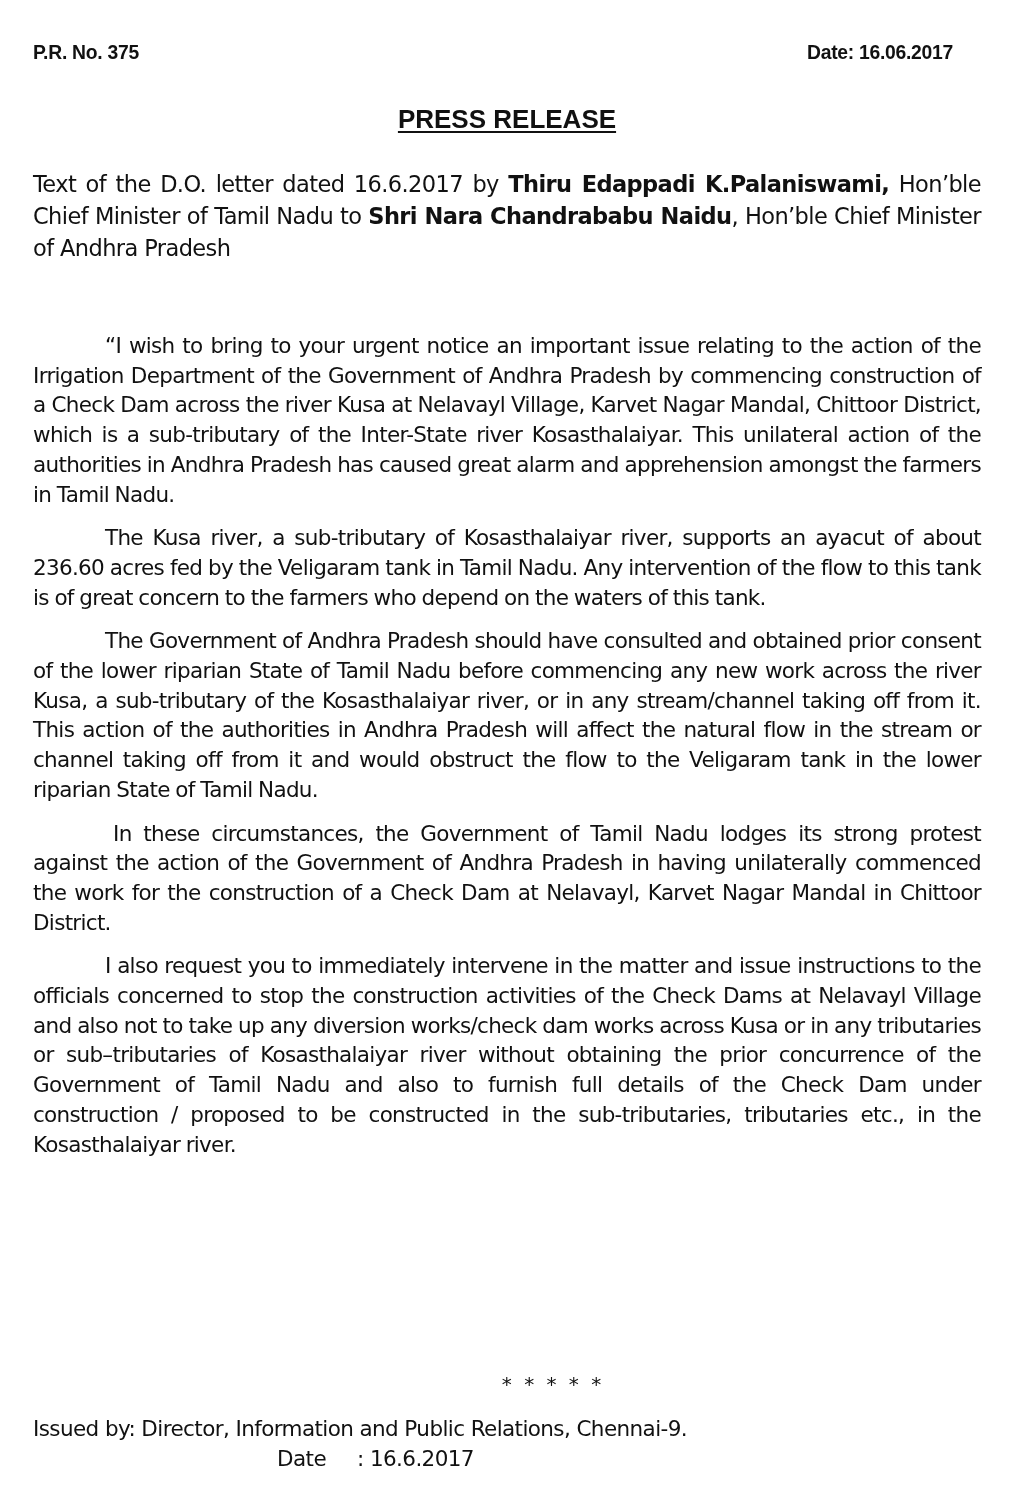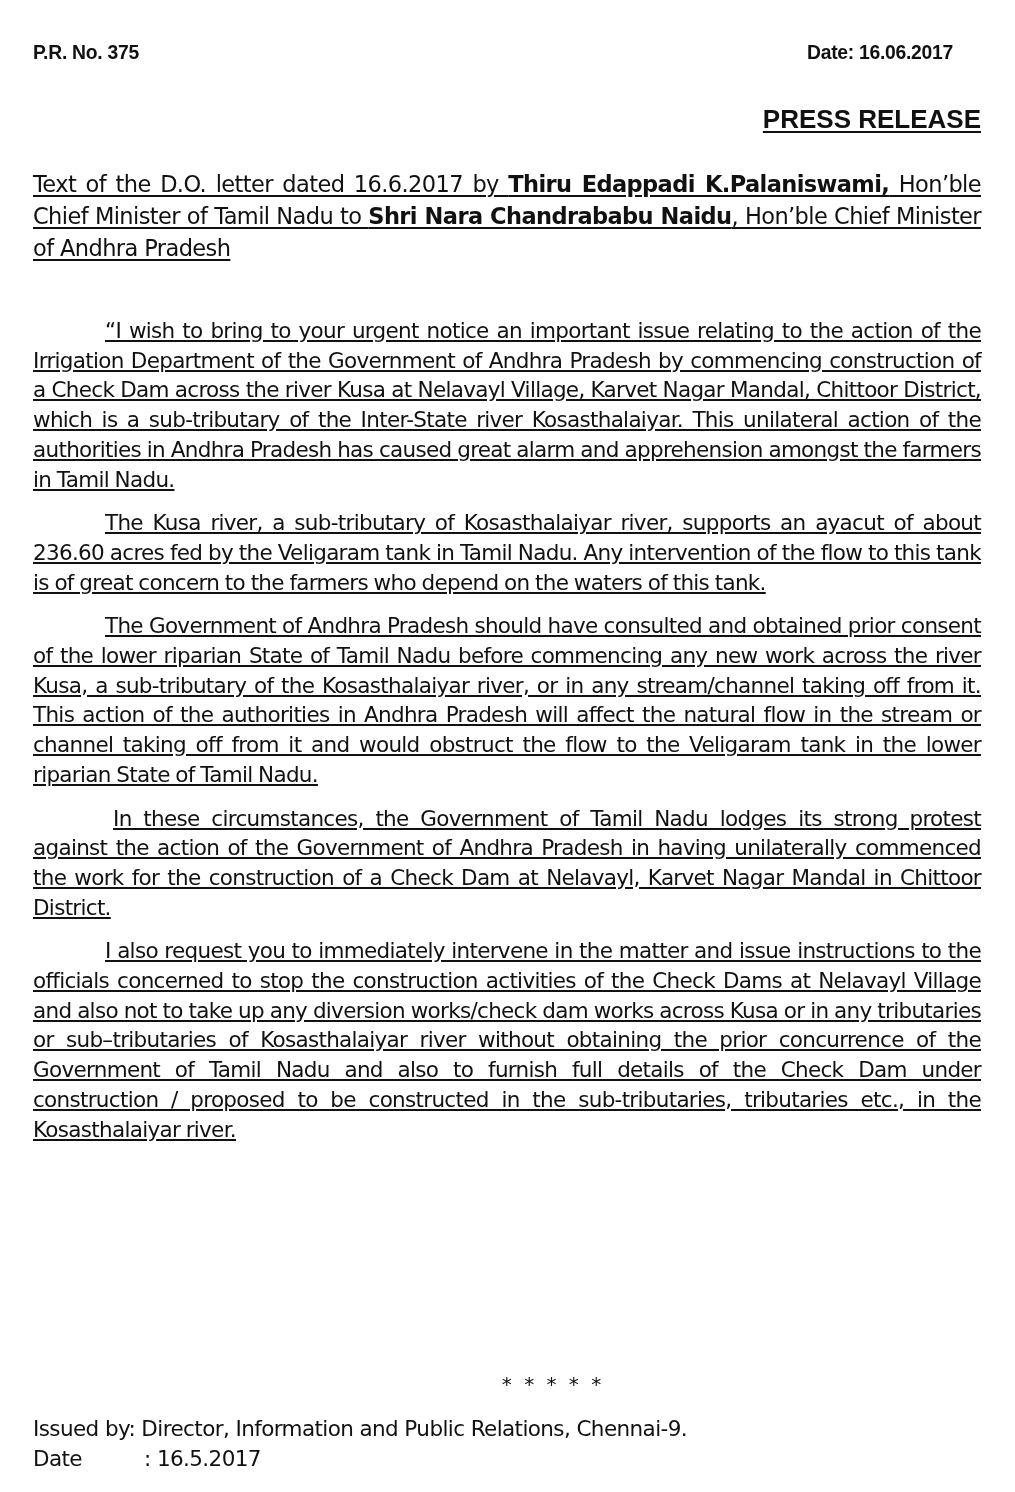--- a/index.html
+++ b/index.html
@@ -33,52 +33,50 @@
       letter-spacing: -0.3px;
       transform: scaleX(0.92);
       transform-origin: left top;
     }
     .header-row .pr-date { margin-right: -70px; }
     .title {
       position: absolute;
       top: 104px;
       left: 0;
       width: 948px;
-      text-align: right;
+      text-align: center;
       font-family: "Liberation Sans", sans-serif;
       font-weight: bold;
       font-size: 26px;
       text-decoration: underline;
       text-underline-offset: 3px;
     }
     .intro {
       position: absolute;
       top: 168px;
       left: 0;
       width: 948px;
       font-family: "DejaVu Sans", sans-serif;
       font-size: 22.5px;
       line-height: 32px;
       text-align: justify;
-      text-decoration: underline;
       text-underline-offset: 3px;
       letter-spacing: -0.6px;
     }
     .intro b { font-weight: bold; }
     .body-text {
       position: absolute;
-      top: 316px;
+      top: 331px;
       left: 0;
       width: 948px;
       font-family: "DejaVu Sans", sans-serif;
       font-size: 21.5px;
       line-height: 29.7px;
       letter-spacing: -0.7px;
       word-spacing: -0.5px;
-      text-decoration: underline;
     }
     .body-text p {
       margin: 0 0 14px 0;
       text-indent: 72px;
       text-align: justify;
     }
     .body-text p.p4 { text-indent: 80px; }
     .stars {
       position: absolute;
       top: 1372px;
@@ -90,20 +88,21 @@
       letter-spacing: 3px;
     }
     .footer {
       position: absolute;
       top: 1414px;
       left: 0;
       font-family: "DejaVu Sans", sans-serif;
       font-size: 21.5px;
       line-height: 30px;
       letter-spacing: -0.6px;
+      text-align: center;
     }
     .footer .date-label {
       display: inline-block;
       width: 111px;
     }
   </style>
 </head>
 <body>
 
 <div class="page">
@@ -122,16 +121,16 @@
     <p>The Kusa river, a sub-tributary of Kosasthalaiyar river, supports an ayacut of about 236.60 acres fed by the Veligaram tank in Tamil Nadu. Any intervention of the flow to this tank is of great concern to the farmers who depend on the waters of this tank.</p>
     <p>The Government of Andhra Pradesh should have consulted and obtained prior consent of the lower riparian State of Tamil Nadu before commencing any new work across the river Kusa, a sub-tributary of the Kosasthalaiyar river, or in any stream/channel taking off from it.  This action of the authorities in Andhra Pradesh will affect the natural flow in the stream or channel taking off from it and would obstruct the flow to the Veligaram tank in the lower riparian State of Tamil Nadu.</p>
     <p class="p4">In these circumstances, the Government of Tamil Nadu lodges its strong protest against the action of the Government of Andhra Pradesh in having unilaterally commenced the work for the construction of a Check Dam at  Nelavayl, Karvet Nagar Mandal in Chittoor District.</p>
     <p>I also request you to immediately intervene in the matter and issue instructions to the officials concerned to stop the construction activities of the Check Dams  at Nelavayl Village and also not to take up any diversion works/check dam works across Kusa or in any tributaries or sub–tributaries of Kosasthalaiyar river without obtaining the prior concurrence of the Government of Tamil Nadu and also to furnish full details of the Check Dam under construction / proposed to be constructed in the sub-tributaries, tributaries etc., in the Kosasthalaiyar river.</p>
   </div>
 
   <div class="stars">* * * * *</div>
 
   <div class="footer">
     <div>Issued by: Director, Information and Public Relations, Chennai-9.</div>
-    <div><span class="date-label">Date</span><span>: 16.5.2017</span></div>
+    <div><span class="date-label">Date</span><span>: 16.6.2017</span></div>
   </div>
 
 </div>
 
 </body></html>

